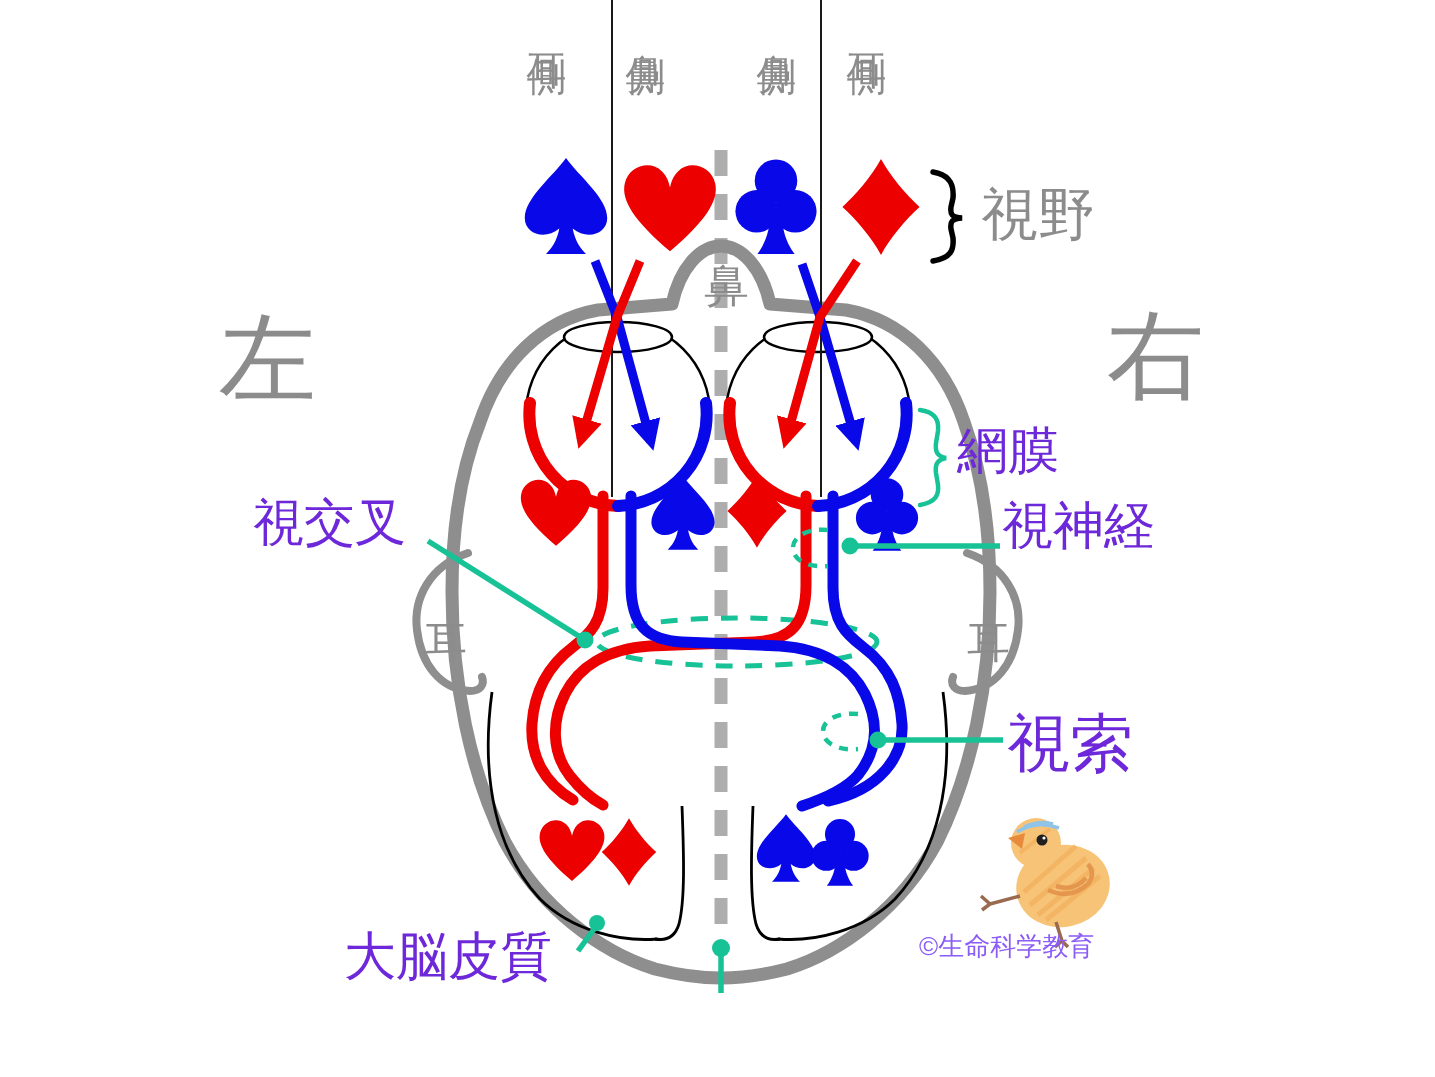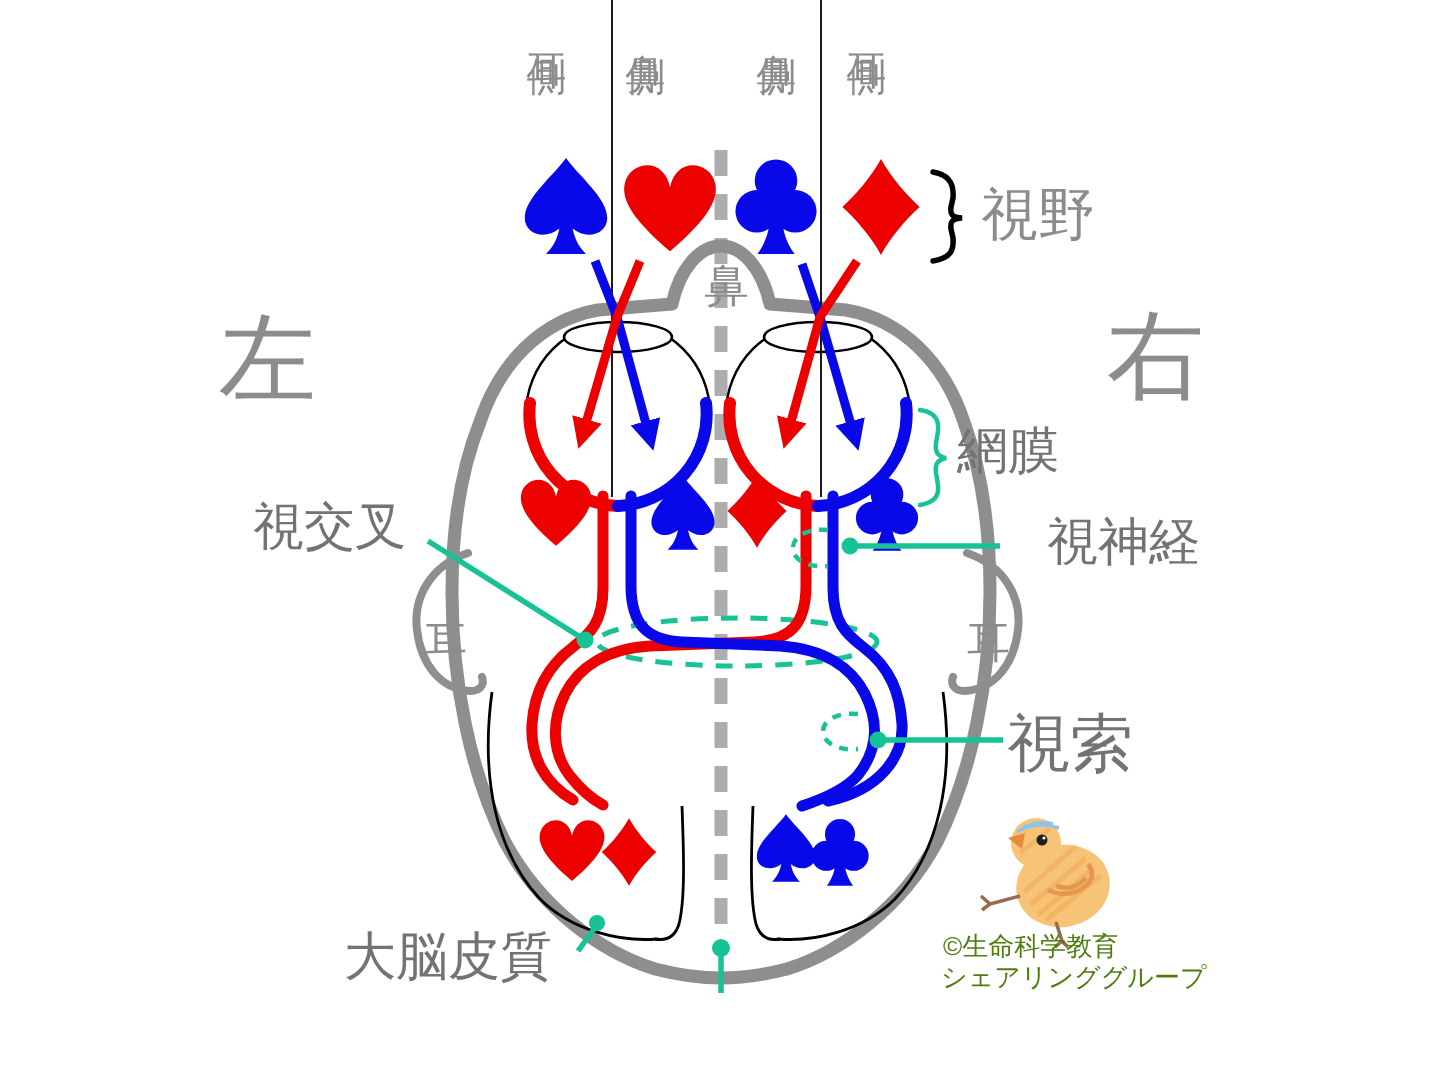--- a/index.html
+++ b/index.html
@@ -1,22 +1,22 @@
 <!DOCTYPE html>
 <html><head>
 <meta charset="utf-8">
 <style>
   html,body{margin:0;padding:0;background:#fff;}
   body{width:1435px;height:1077px;overflow:hidden;font-family:"Liberation Sans",sans-serif;}
   #stage{position:relative;width:1332px;height:1077px;background:#fff;padding-left:14px;}
   #stage svg{position:absolute;left:0;top:0;}
   .label{position:absolute;line-height:1;white-space:nowrap;font-family:"Liberation Sans",sans-serif;}
   .gray{color:#8c8c8c;}
-  .black{color:#737373;}
-  .credit{color:#4d7c0f;margin-left:24px;}
+  .black{color:#6d28d9;}
+  .credit{color:#8b5cf6;}
   .vlabel{writing-mode:vertical-rl;text-orientation:upright;letter-spacing:4px;}
 </style>
 </head>
 <body>
 
 <div id="stage">
 
   <svg width="1435" height="1077" viewBox="0 0 1435 1077">
     <defs>
       <path id="g-spade" d="M 0 -36 C 10 -22 31 -6 31 9 C 31 21 16 26 5 17 C 7 27 11 32 15 36 L -15 36 C -11 32 -7 27 -5 17 C -16 26 -31 21 -31 9 C -31 -6 -10 -22 0 -36 Z"></path>
@@ -138,25 +138,24 @@
   <div class="label gray vlabel" style="left:626px;top:22px;font-size:40px;">鼻側</div>
   <div class="label gray vlabel" style="left:757px;top:22px;font-size:40px;">鼻側</div>
   <div class="label gray vlabel" style="left:847px;top:22px;font-size:40px;">耳側</div>
 
   <div class="label gray" style="left:981px;top:186px;font-size:57px;">視野</div>
   <div class="label gray" style="left:219px;top:310px;font-size:97px;">左</div>
   <div class="label gray" style="left:1107px;top:307px;font-size:97px;">右</div>
   <div class="label gray" style="left:704px;top:263px;font-size:45px;">鼻</div>
 
   <div class="label black" style="left:957px;top:425px;font-size:51px;">網膜</div>
-  <div class="label black" style="left:253px;top:501px;font-size:51px;">視交叉</div>
-  <div class="label black" style="left:1002px;top:516px;font-size:51px;margin-left:45px;">視神経</div>
+  <div class="label black" style="left:253px;top:501px;font-size:51px;font-family:Liberation Mono, monospace;">視交叉</div>
+  <div class="label black" style="left:1002px;top:500px;font-size:51px;">視神経</div>
 
   <div class="label gray" style="left:424px;top:621px;font-size:43px;">耳</div>
   <div class="label gray" style="left:967px;top:621px;font-size:43px;">耳</div>
 
   <div class="label black" style="left:1007px;top:712px;font-size:63px;">視索</div>
   <div class="label black" style="left:344px;top:931px;font-size:52px;font-family:Liberation Serif, serif;">大脳皮質</div>
 
   <div class="label credit" style="left:919px;top:933px;font-size:26px;">©生命科学教育</div>
-  <div class="label credit" style="left:917px;top:964px;font-size:26px;">シェアリンググループ</div>
 
 </div>
 
 </body></html>

